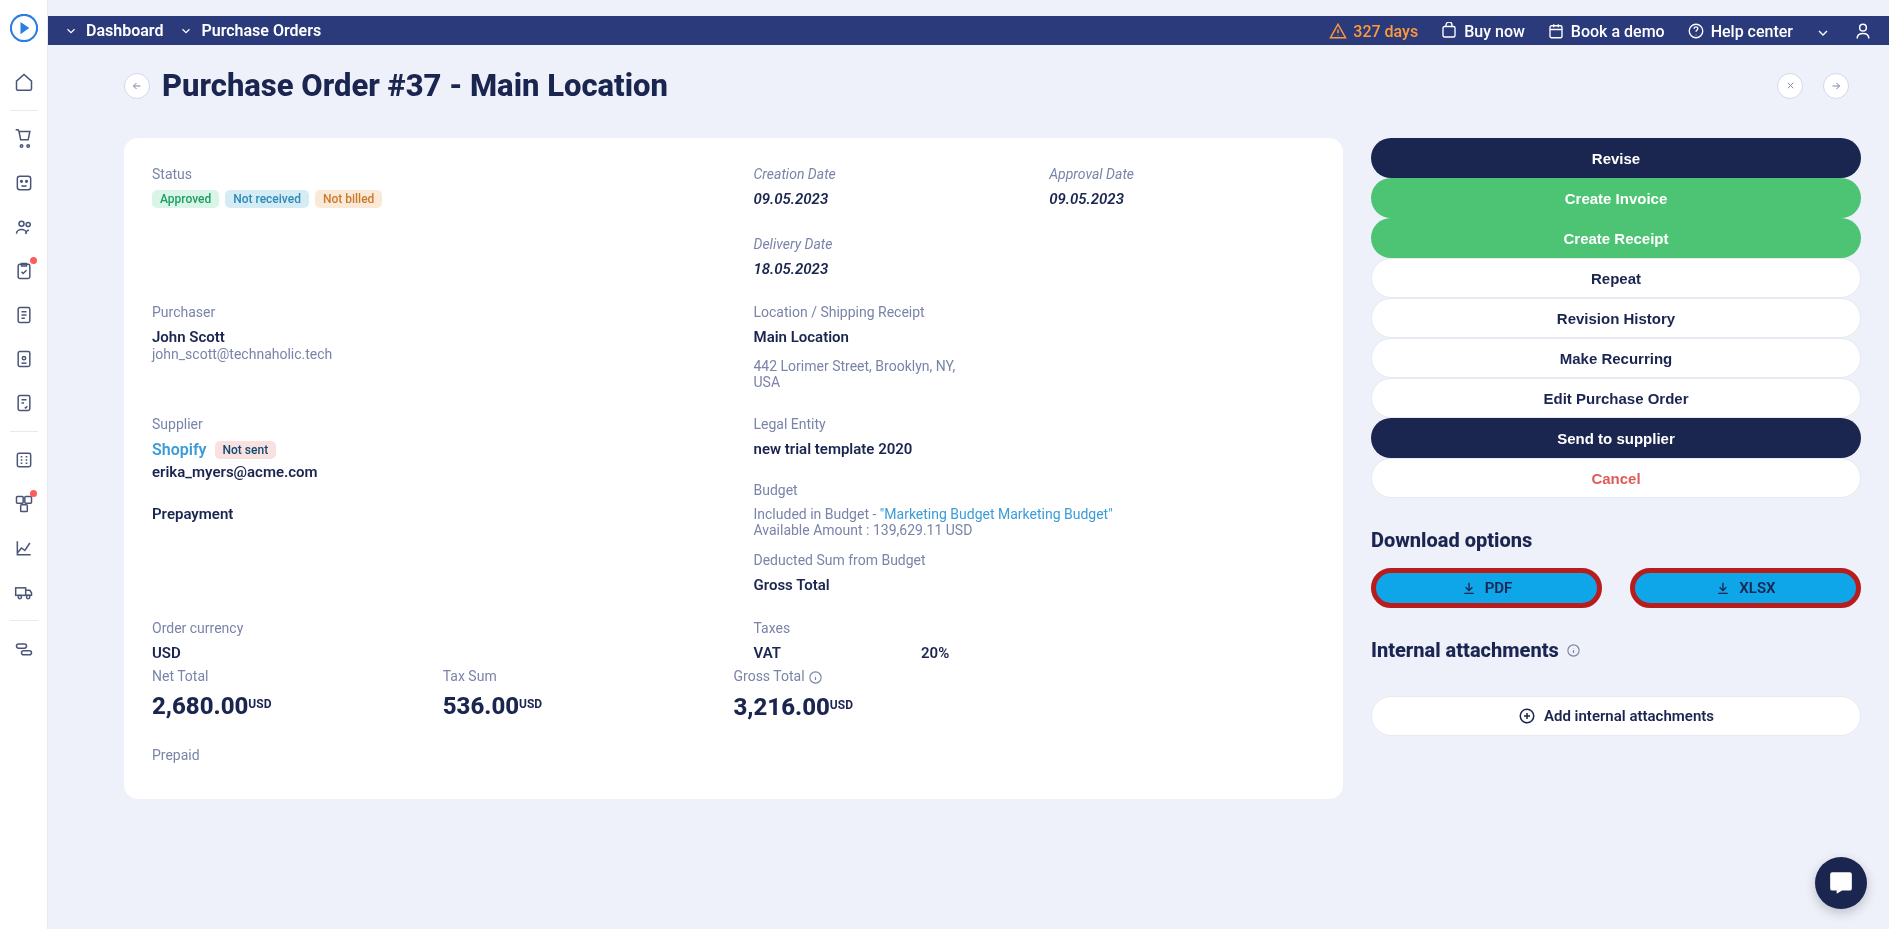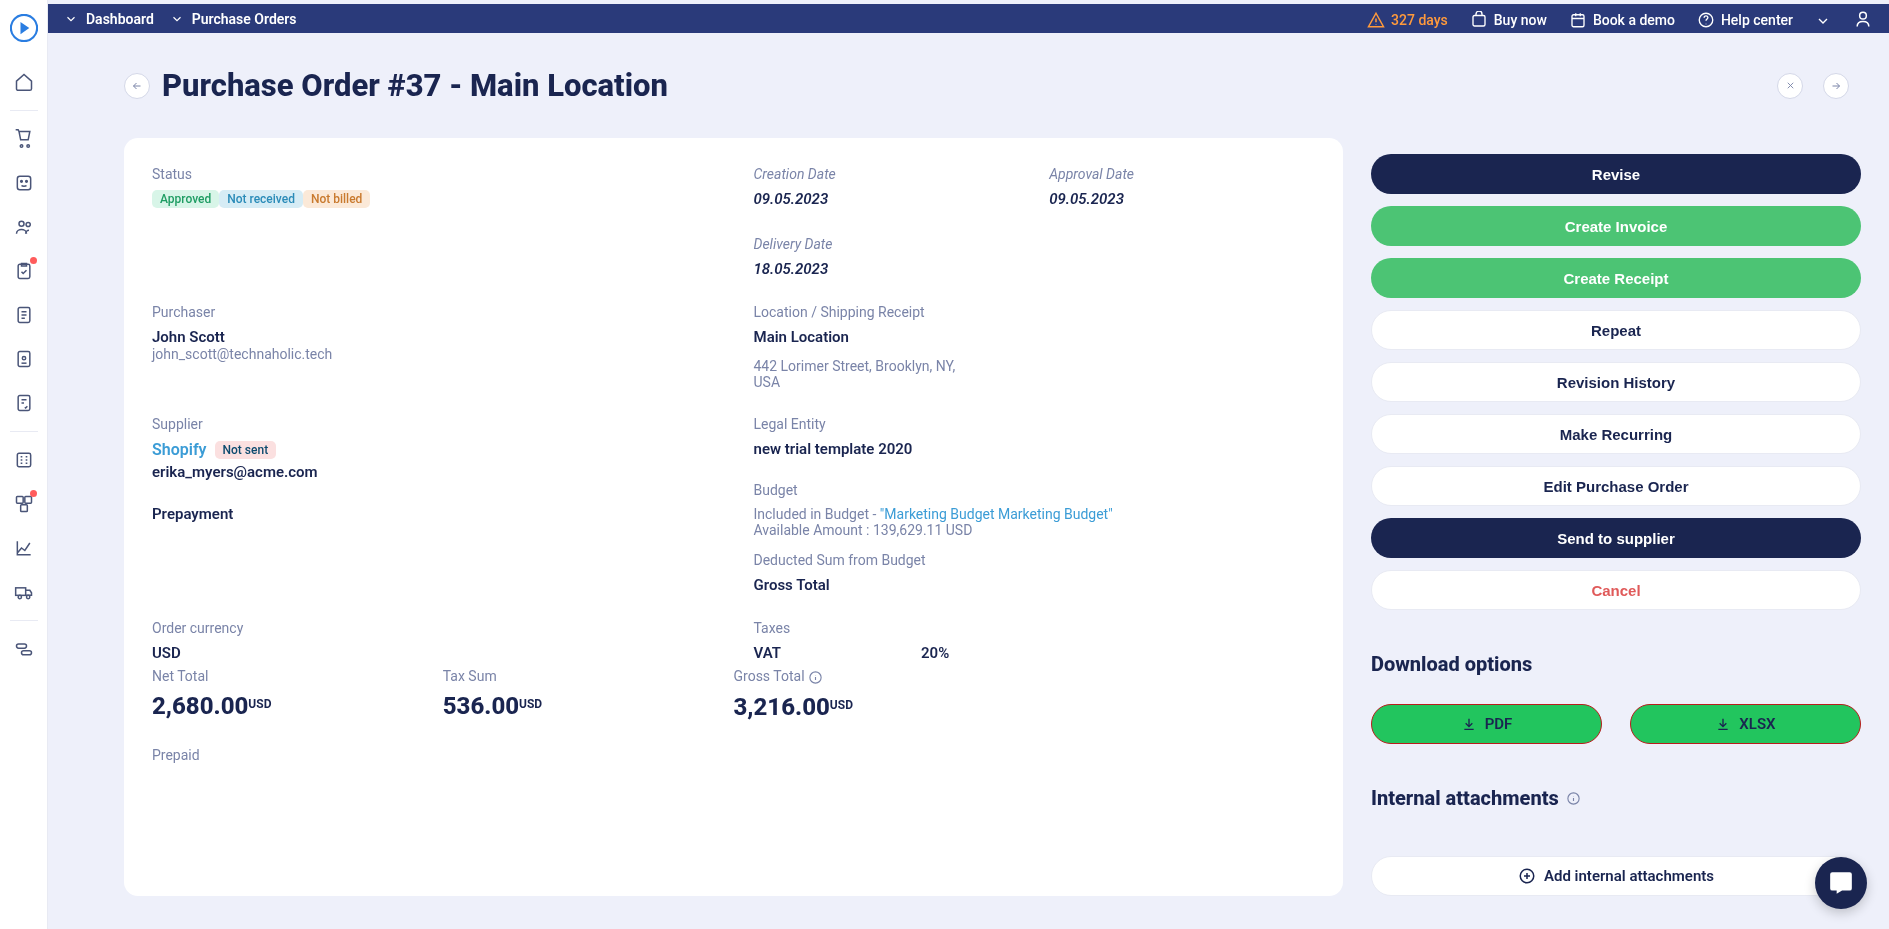--- a/index.html
+++ b/index.html
@@ -8,21 +8,21 @@
 
 
 .sidebar { width: 48px; background: #fff; display: flex; flex-direction: column; align-items: center; padding-top: 14px; gap: 0; border-right: 1px solid #e8eaf3; }
 .logo { width: 28px; height: 28px; margin-bottom: 18px; }
 .side-icon { width: 48px; height: 44px; display: flex; align-items: center; justify-content: center; color: #4a5578; cursor: pointer; position: relative; }
 .side-icon svg { width: 20px; height: 20px; }
 .side-divider { width: 28px; height: 1px; background: #e8eaf3; margin: 6px 0; }
 .side-dot { position: absolute; width: 7px; height: 7px; background: #ff5c5c; border-radius: 50%; top: 8px; right: 11px; }
 
 
-.topbar { position: absolute; top: 4px; left: 48px; right: 0; height: 29px; background: #2a3a7a; display: flex; align-items: center; color: #fff; padding: 0 16px; font-size: 14px; }
+.topbar { position: absolute; top: 16px; left: 48px; right: 0; height: 29px; background: #2a3a7a; display: flex; align-items: center; color: #fff; padding: 0 16px; font-size: 16px; }
 .top-left { display: flex; align-items: center; gap: 8px; }
 .top-chev { width: 14px; height: 14px; }
 .top-link { font-weight: 600; cursor: pointer; }
 .top-right { margin-left: auto; display: flex; align-items: flex-end; gap: 22px; }
 .top-item { display: flex; align-items: center; gap: 6px; cursor: pointer; font-weight: 500; }
 .top-warn { color: #ff9a3c; }
 
 
 .content { margin-left: 48px; margin-top: 29px; padding: 0; width: calc(100% - 48px); height: calc(100% - 29px); overflow: hidden; }
 .page-header { display: flex; align-items: center; padding: 38px 28px 34px 28px; }
@@ -31,47 +31,47 @@
 .page-nav-right { margin-left: auto; display: flex; gap: 8px; }
 
 .main-row { display: flex; gap: 28px; padding: 0 28px; }
 .card { background: #fff; border-radius: 14px; padding: 28px 28px; flex: 1; }
 
 
 .details { display: grid; grid-template-columns: 1fr 1fr; column-gap: 40px; row-gap: 26px; }
 .label { font-size: 14px; color: #7a84a8; margin-bottom: 8px; }
 .value { font-size: 15px; font-weight: 600; color: #1a2550; }
 .subvalue { font-size: 14px; color: #7a84a8; }
-.badges { display: flex; }
+.badges { display: flex; gap: 6px; }
 .badge { font-size: 12px; padding: 2px 8px; border-radius: 5px; font-weight: 500; }
 .badge-green { background: #d8f5e8; color: #1f9d63; }
 .badge-blue { background: #d6ecf5; color: #2a8bb8; }
 .badge-orange { background: #fbe9d8; color: #c97a2e; }
 .badge-red { background: #fbe0e0; color: #0c4a6e; }
 .supplier-link { color: #3b9cd6; font-weight: 600; cursor: pointer; }
 .budget-link { color: #3b9cd6; }
 .info-icon { width: 15px; height: 15px; vertical-align: middle; margin-left: 3px; color: #7a84a8; }
 
 .date-group { display: grid; grid-template-columns: 1fr 1fr; gap: 28px 30px; font-style: italic; }
 
 .totals { display: grid; grid-template-columns: 1fr 1fr 1fr 1fr; margin-top: 6px; }
 .total-val { font-size: 24px; font-weight: 800; color: #1a2550; }
 .total-cur { font-size: 12px; font-weight: 700; vertical-align: super; }
 
 
-.right-panel { width: 490px; display: flex; flex-direction: column; gap: 12px; margin-top: 16px; }
+.right-panel { width: 490px; display: flex; flex-direction: column; gap: 0; }
 .btn { height: 40px; border-radius: 22px; display: flex; align-items: center; justify-content: center; font-size: 15px; font-weight: 600; cursor: pointer; border: none; }
 .btn-dark { background: #1a2550; color: #fff; }
 .btn-green { background: #4cc474; color: #fff; }
 .btn-white { background: #fff; color: #1a2550; border: 1px solid #e8eaf3; }
 .btn-danger { background: #fff; color: #e05a5a; border: 1px solid #e8eaf3; }
 
 .section-title { font-size: 20px; font-weight: 800; color: #1a2550; margin-top: 30px; margin-bottom: 16px; }
 .dl-row { display: flex; gap: 28px; }
-.dl-btn { flex: 1; height: 40px; background: #22c55e; border: 1px solid #b91c1c; border-radius: 22px; display: flex; align-items: center; justify-content: center; gap: 8px; font-size: 15px; font-weight: 600; color: #1a2550; cursor: pointer; }
+.dl-btn { flex: 1; height: 40px; background: #0ea5e9; border: 5px solid #b91c1c; border-radius: 22px; display: flex; align-items: center; justify-content: center; gap: 8px; font-size: 15px; font-weight: 600; color: #1a2550; cursor: pointer; }
 .attach-title { display: flex; align-items: center; gap: 4px; }
 .attach-btn { height: 40px; background: #fff; border: 1px solid #e8eaf3; border-radius: 22px; display: flex; align-items: center; justify-content: center; gap: 8px; font-size: 15px; font-weight: 600; color: #1a2550; cursor: pointer; margin-top: 18px; }
 
 .chat-fab { position: absolute; bottom: 20px; right: 22px; width: 52px; height: 52px; border-radius: 50%; background: #1a2550; display: flex; align-items: center; justify-content: center; cursor: pointer; box-shadow: 0 4px 12px rgba(0,0,0,0.2); }
 .chat-fab svg { width: 26px; height: 26px; color: #fff; }
 
 svg { flex-shrink: 0; }
 </style>
 </head>
 <body>

